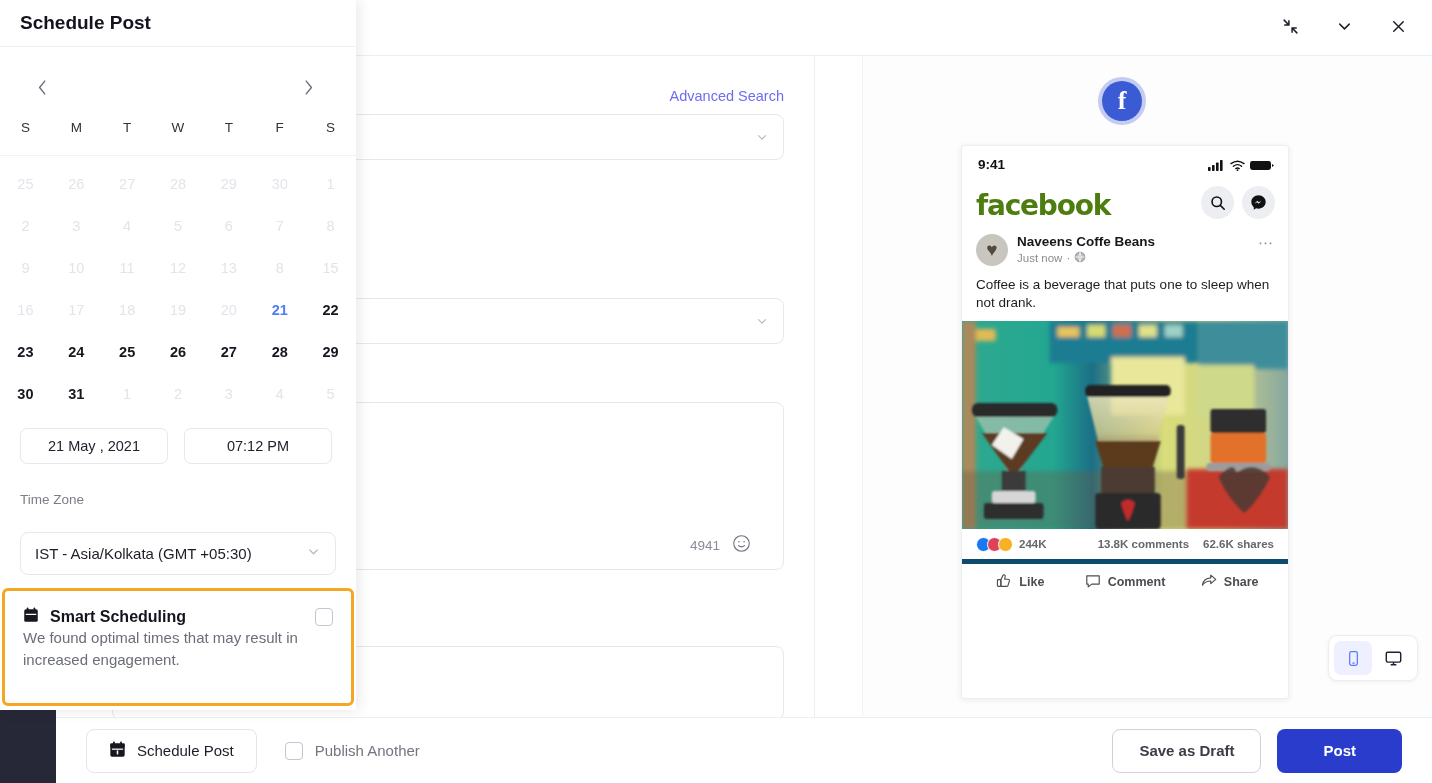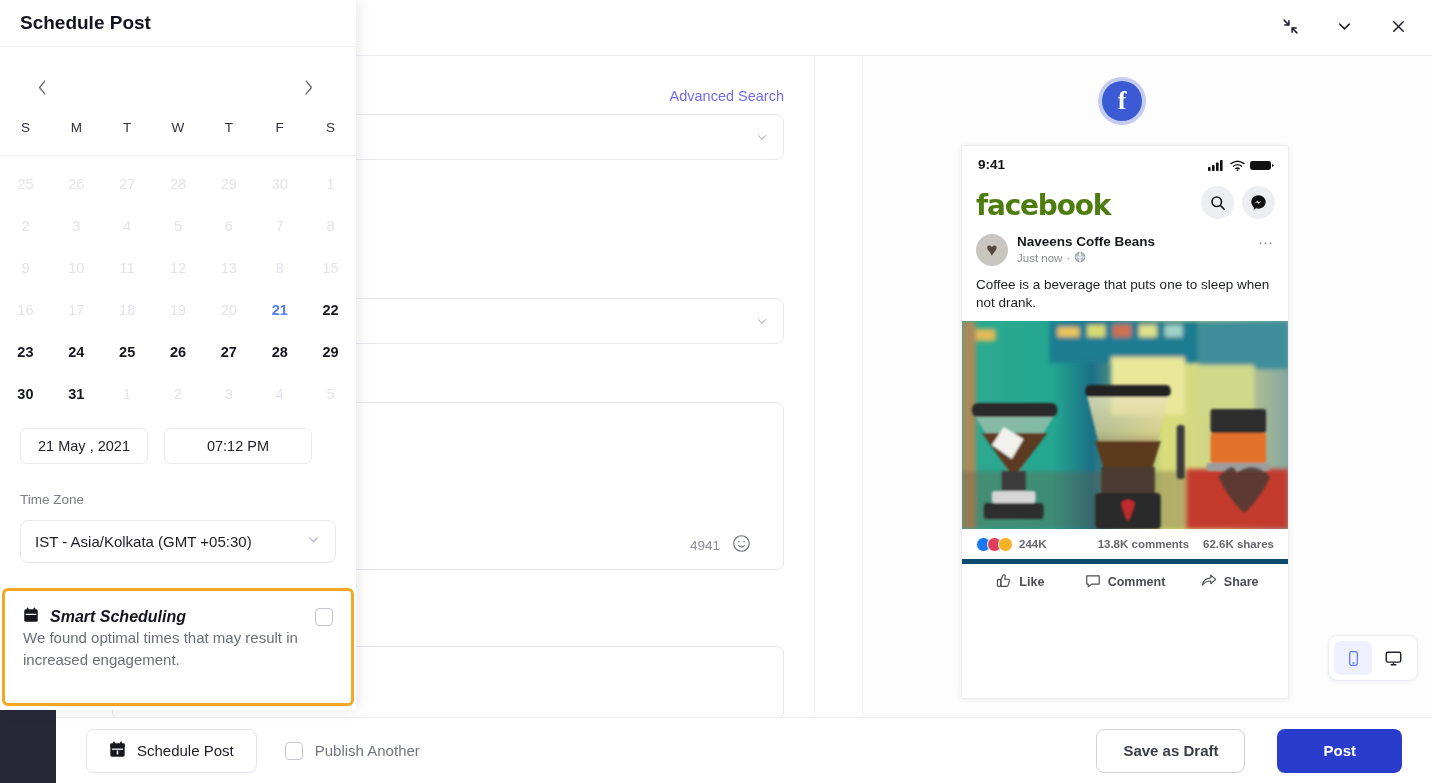--- a/index.html
+++ b/index.html
@@ -121,21 +121,21 @@
     background: #ffffff; border-top: 1px solid #eceff3; display: flex; align-items: center; padding: 0 30px;
   }
   .sched-btn {
     height: 44px; border: 1px solid #e2e5ec; border-radius: 8px; background: #fff;
     display: flex; align-items: center; gap: 11px; padding: 0 22px; cursor: pointer;
     font-size: 15px; color: #1c1c28; font-weight: 500;
   }
   .pub-another { display: flex; align-items: center; gap: 12px; margin-left: 28px; cursor: pointer; }
   .cbox { width: 18px; height: 18px; border: 1.6px solid #c3c6d0; border-radius: 4px; background: #fff; }
   .pub-label { font-size: 15px; color: #73767f; }
-  .foot-right { margin-left: auto; display: flex; align-items: flex-end; gap: 32px; }
+  .foot-right { margin-left: auto; display: flex; align-items: flex-end; gap: 16px; }
   .draft-btn {
     height: 44px; border: 1px solid #cfd2da; border-radius: 8px; background: #fff; padding: 0 26px;
     font-size: 15px; color: #3b3d46; font-weight: 600; cursor: pointer;
     display: flex; align-items: center;
   }
   .post-btn {
     height: 44px; border: none; border-radius: 8px; background: #2a3ccb; padding: 0 46px;
     font-size: 15px; color: #fff; font-weight: 600; cursor: pointer;
     display: flex; align-items: center;
   }
@@ -163,38 +163,38 @@
   .cal-grid { position: absolute; left: 0; top: 166px; width: 356px; display: grid; grid-template-columns: repeat(7, 1fr); row-gap: 7px; }
   .day { height: 35px; display: flex; align-items: center; justify-content: center; font-size: 14.5px; cursor: pointer; }
   .day.out { color: #e2e4ea; }
   .day.past { color: #e2e4ea; }
   .day.norm { color: #16171f; font-weight: bold; }
   .day.sel { color: #4f7ef7; font-weight: bold; }
 
   .dt-row { position: absolute; left: 20px; top: 428px; display: flex; gap: 16px; }
   .dt-box { height: 36px; border: 1px solid #e6e8ee; border-radius: 7px; background: #fff;
             display: flex; align-items: center; justify-content: center; font-size: 14.5px; color: #22232d; cursor: pointer; }
-  .dt-date { width: 128px; }
+  .dt-date { width: 148px; }
   .dt-time { width: 148px; }
 
   .tz-label { position: absolute; left: 20px; top: 492px; font-size: 13.5px; color: #7b7e88; }
   .tz-select {
-    position: absolute; left: 20px; top: 520px; width: 316px; height: 43px;
+    position: absolute; left: 20px; top: 532px; width: 316px; height: 43px;
     border: 1px solid #e6e8ee; border-radius: 8px; background: #fff;
     display: flex; align-items: center; padding: 0 14px; cursor: pointer;
   }
   .tz-value { font-size: 15px; color: #1c1d27; }
   .tz-chev { margin-left: auto; color: #b6b9c4; }
 
   .smart {
     position: absolute; left: 2px; top: 588px; width: 352px; height: 118px;
     border: 3px solid #f5a623; border-radius: 6px; background: #fff; padding: 16px 18px 0 18px;
   }
   .smart-top { display: flex; align-items: center; }
-  .smart-title { font-size: 16px; font-weight: bold; color: #14141f; margin-left: 11px; font-style: italic; }
+  .smart-title { font-size: 16px; font-weight: bold; color: #14141f; margin-left: 11px; }
   .smart-cbox { margin-left: auto; width: 18px; height: 18px; border: 1.6px solid #c3c6d0; border-radius: 4px; background: #fff; cursor: pointer; }
   .smart-desc { font-size: 15px; color: #6b6e78; line-height: 1.45; }
 
   svg { flex: 0 0 auto; }
 </style>
 </head>
 <body>
 
 <div id="root">
 

